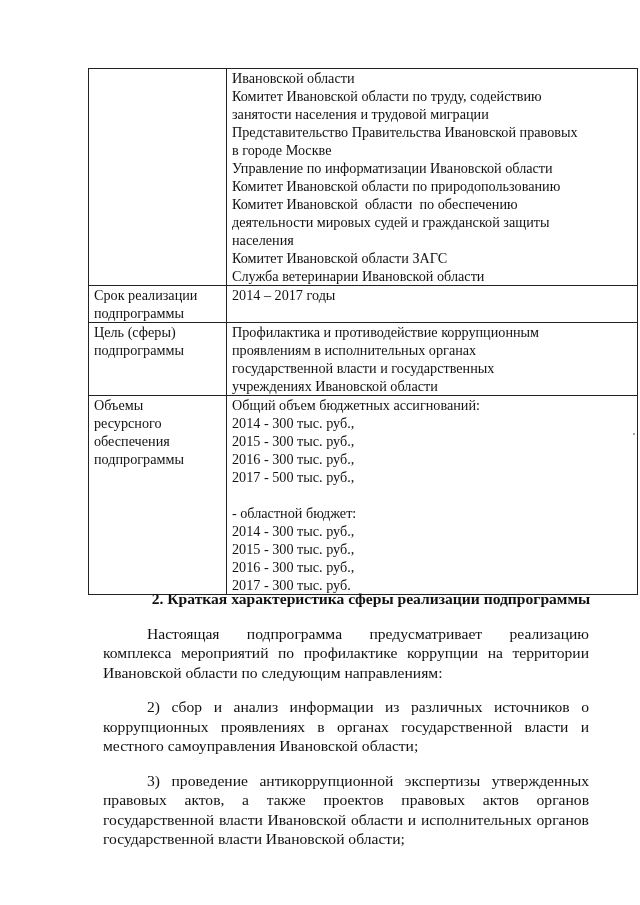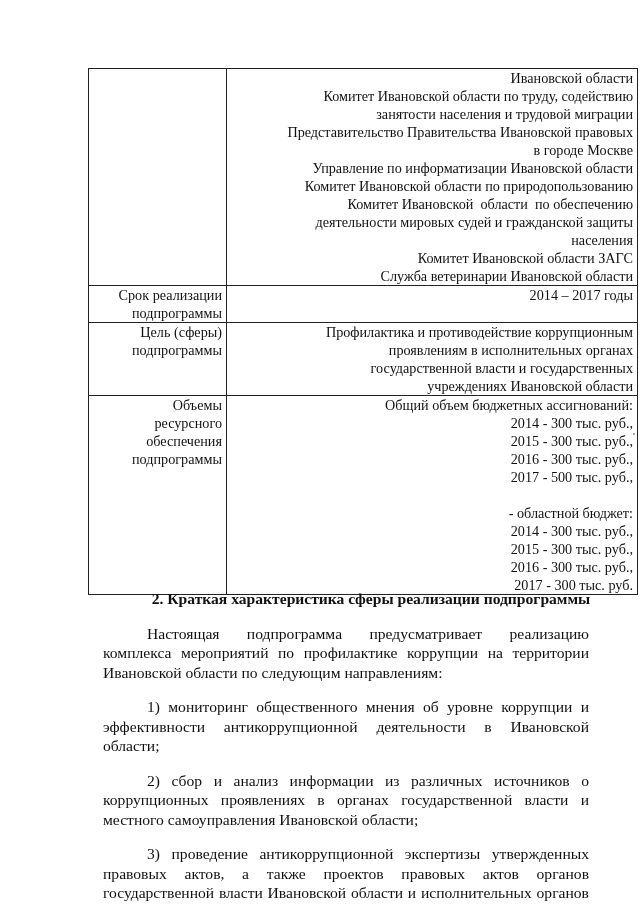--- a/index.html
+++ b/index.html
@@ -19,21 +19,20 @@
     position: absolute;
     left: 88px;
     top: 68px;
     width: 516px;
   }
   table.passport {
     width: 550px;
     border-collapse: collapse;
     font-size: 14.2px;
     line-height: 18px;
-    text-align: right;
   }
   table.passport td {
     border: 1.2px solid #222;
     vertical-align: top;
     padding: 0 4px 0 5px;
   }
   table.passport td.label {
     width: 128px;
   }
   .line { display: block; white-space: nowrap; }
@@ -129,18 +128,17 @@
         <span class="line">2017 - 300 тыс. руб.</span>
       </td>
     </tr>
   </tbody>
     </table>
 </div>
 
 <div class="section">
   <div class="heading">2. Краткая характеристика сферы реализации подпрограммы</div>
   <p class="para">Настоящая подпрограмма предусматривает реализацию комплекса мероприятий по профилактике коррупции на территории Ивановской области по следующим направлениям:</p>
-  <p class="para">1) мониторинг общественного мнения об уровне коррупции и эффективности антикоррупционной деятельности в Ивановской области;</p>
   <p class="para">2) сбор и анализ информации из различных источников о коррупционных проявлениях в органах государственной власти и местного самоуправления Ивановской области;</p>
   <p class="para">3) проведение антикоррупционной экспертизы утвержденных правовых актов, а также проектов правовых актов органов государственной власти Ивановской области и исполнительных органов государственной власти Ивановской области;</p>
 </div>
 
 <span class="speck" style="left:633px;top:433px;"></span>
 
 </body></html>

